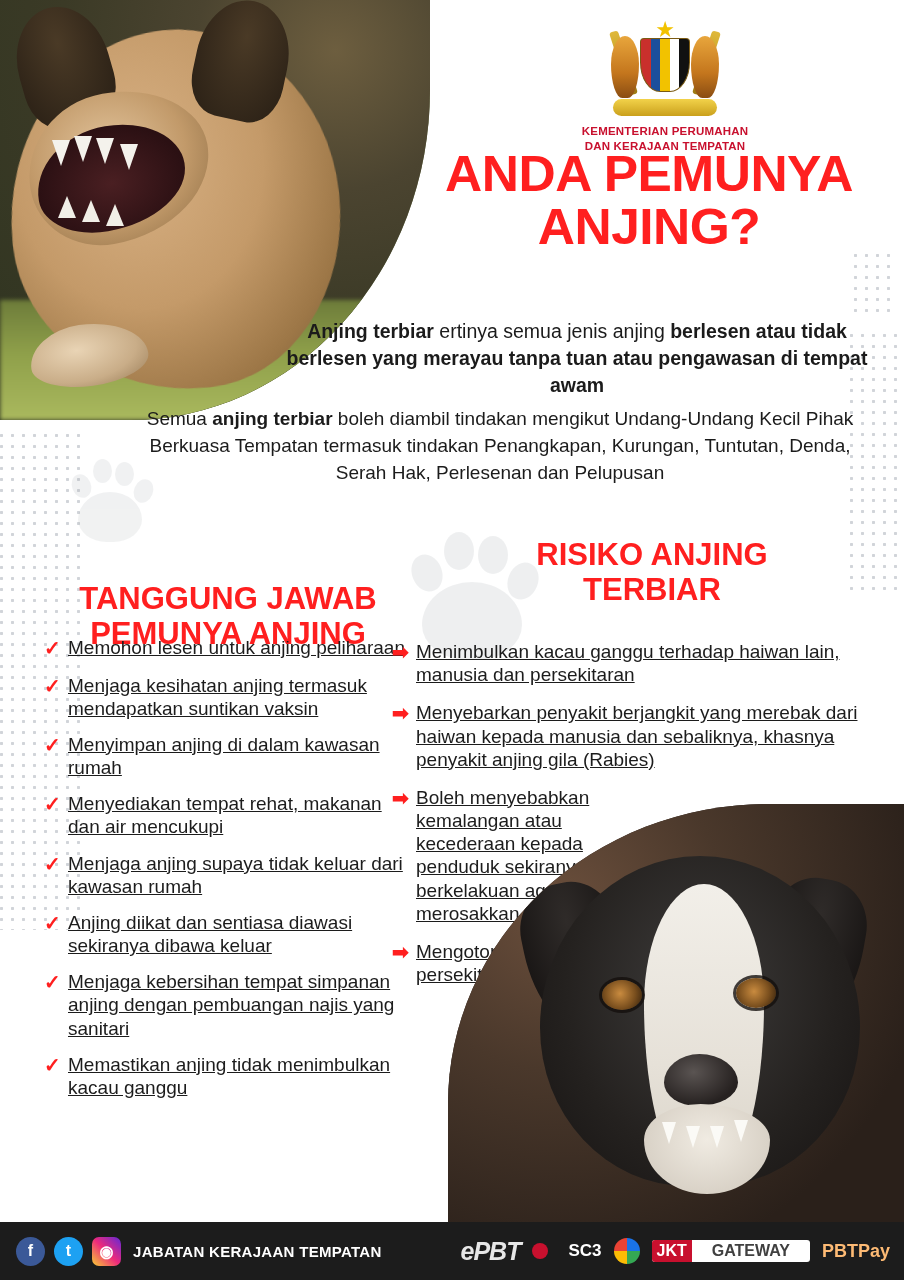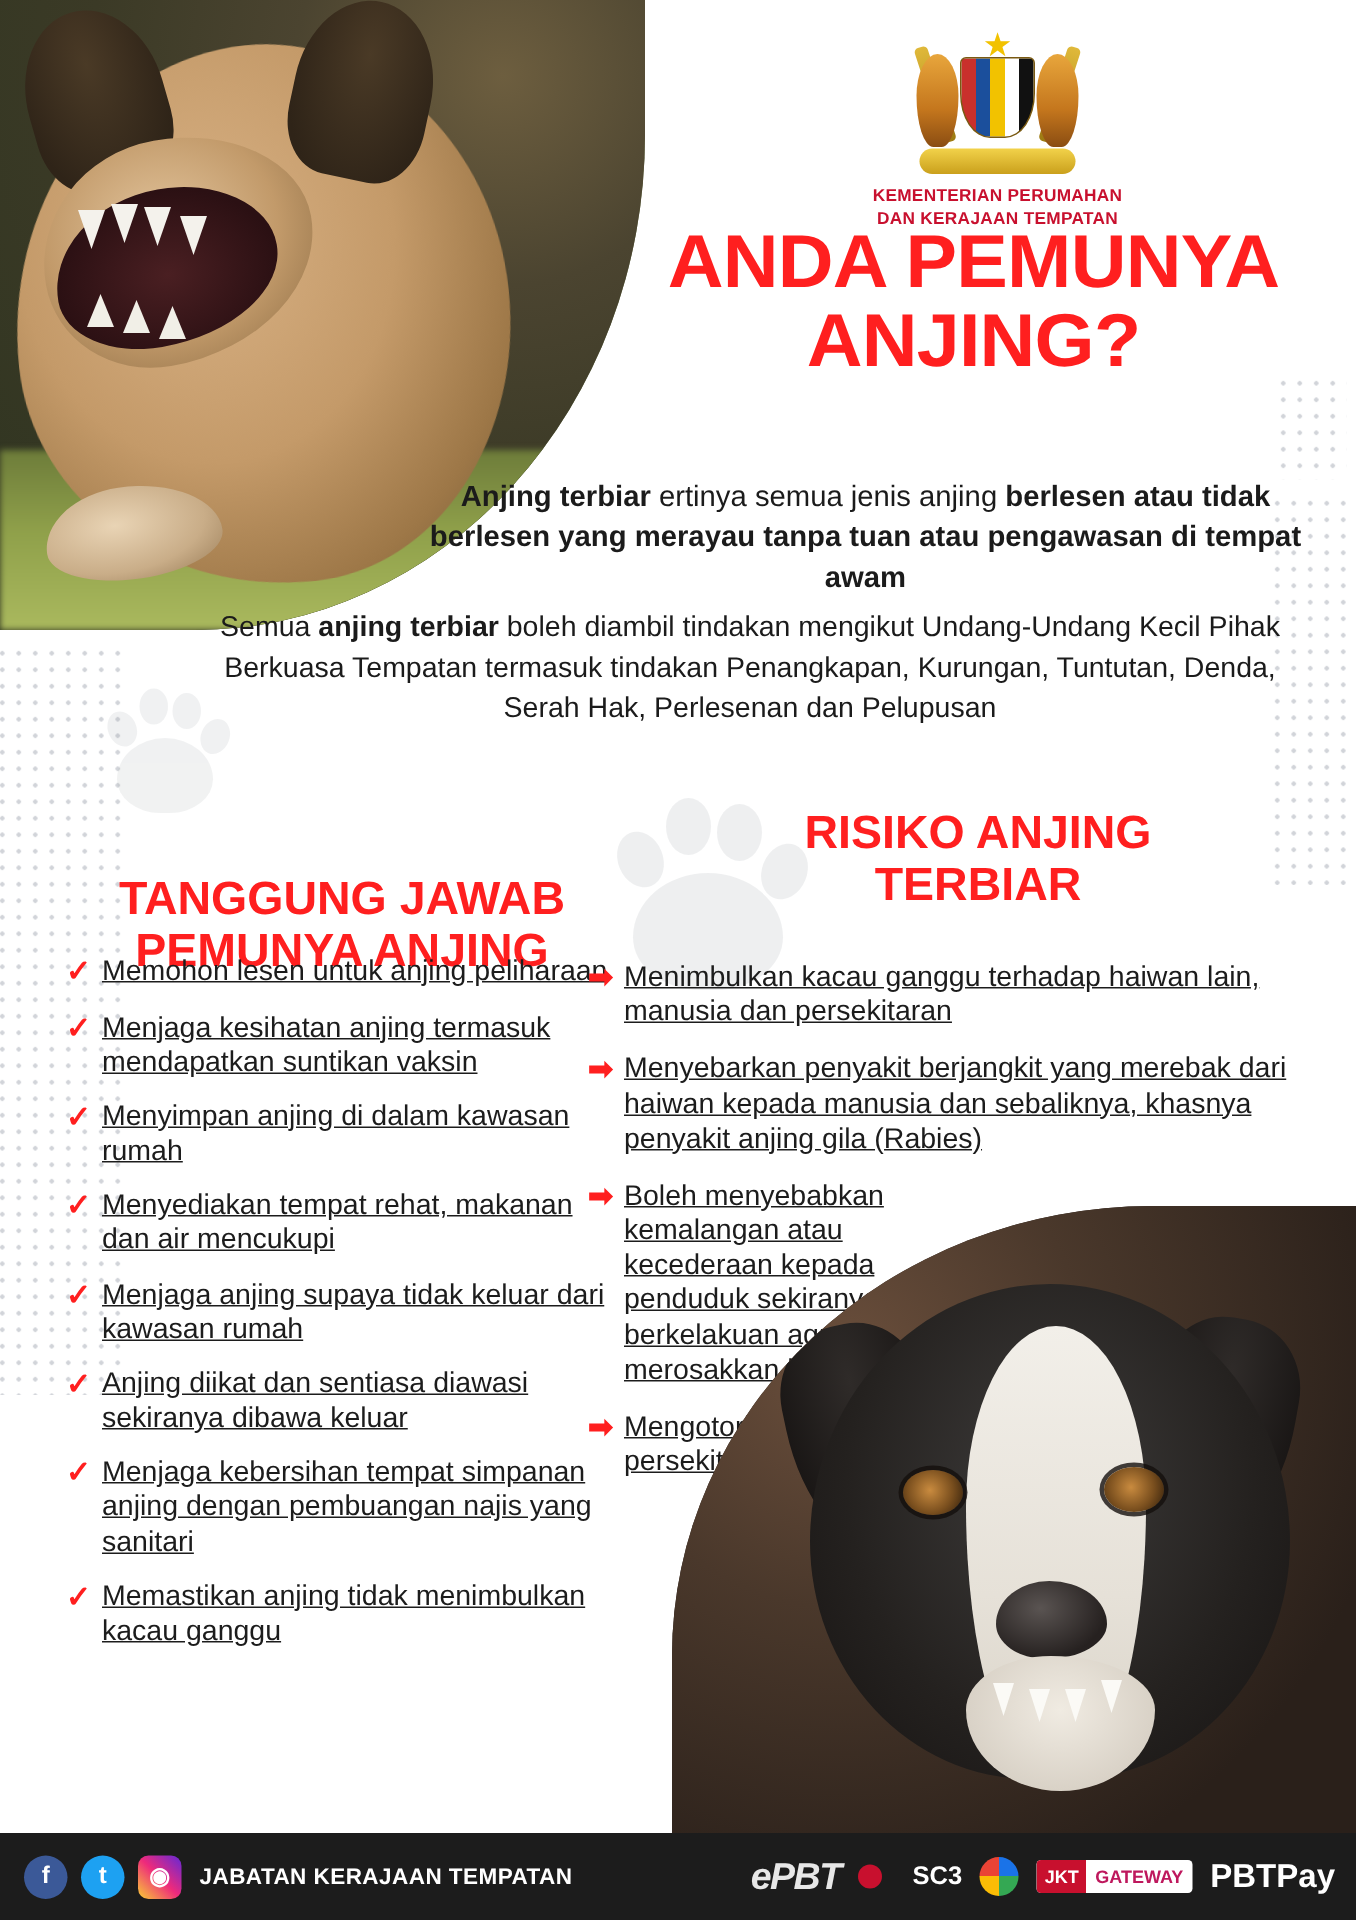--- a/index.html
+++ b/index.html
@@ -310,25 +310,25 @@
   }
   .p-epbt { color: #e7e7e7; font-size: 25px; font-weight: bold; font-style: italic; letter-spacing: -1px; margin-left: 48px; }
   .p-sc3 { display:flex; align-items:center; gap:20px; color: #fff; font-size: 17px; font-weight: bold; }
   .p-dot { width: 16px; height: 16px; border-radius: 50%; background: #c8102e; }
   .p-circle {
     width: 26px; height: 26px; border-radius: 50%;
     background: conic-gradient(#1a73e8 0 25%, #34a853 0 50%, #fbbc05 0 75%, #ea4335 0 100%);
   }
   .p-jkt {
     display: flex; align-items: center; background: #fff; border-radius: 3px;
-    height: 22px; overflow: hidden; font-size: 12px; font-weight: bold;
+    height: 22px; overflow: hidden; font-size: 16px; font-weight: bold;
   }
   .p-jkt .jkt-logo { background: #c8102e; color: #fff; padding: 0 5px; height: 100%; display:flex; align-items:center; }
-  .p-jkt .jkt-txt { color: #be185d; padding: 0 6px; }
-  .p-pbt { color: #ffffff; font-size: 22px; font-weight: bold; }
+  .p-jkt .jkt-txt { color: #404040; padding: 0 20px; }
+  .p-pbt { color: #fdba74; font-size: 18px; font-weight: bold; }
 </style>
 </head>
 <body>
 
 <div class="poster">
 
   <div class="dots dots-left"></div>
   <div class="dots dots-right"></div>
   <div class="dots dots-top-r"></div>
 

